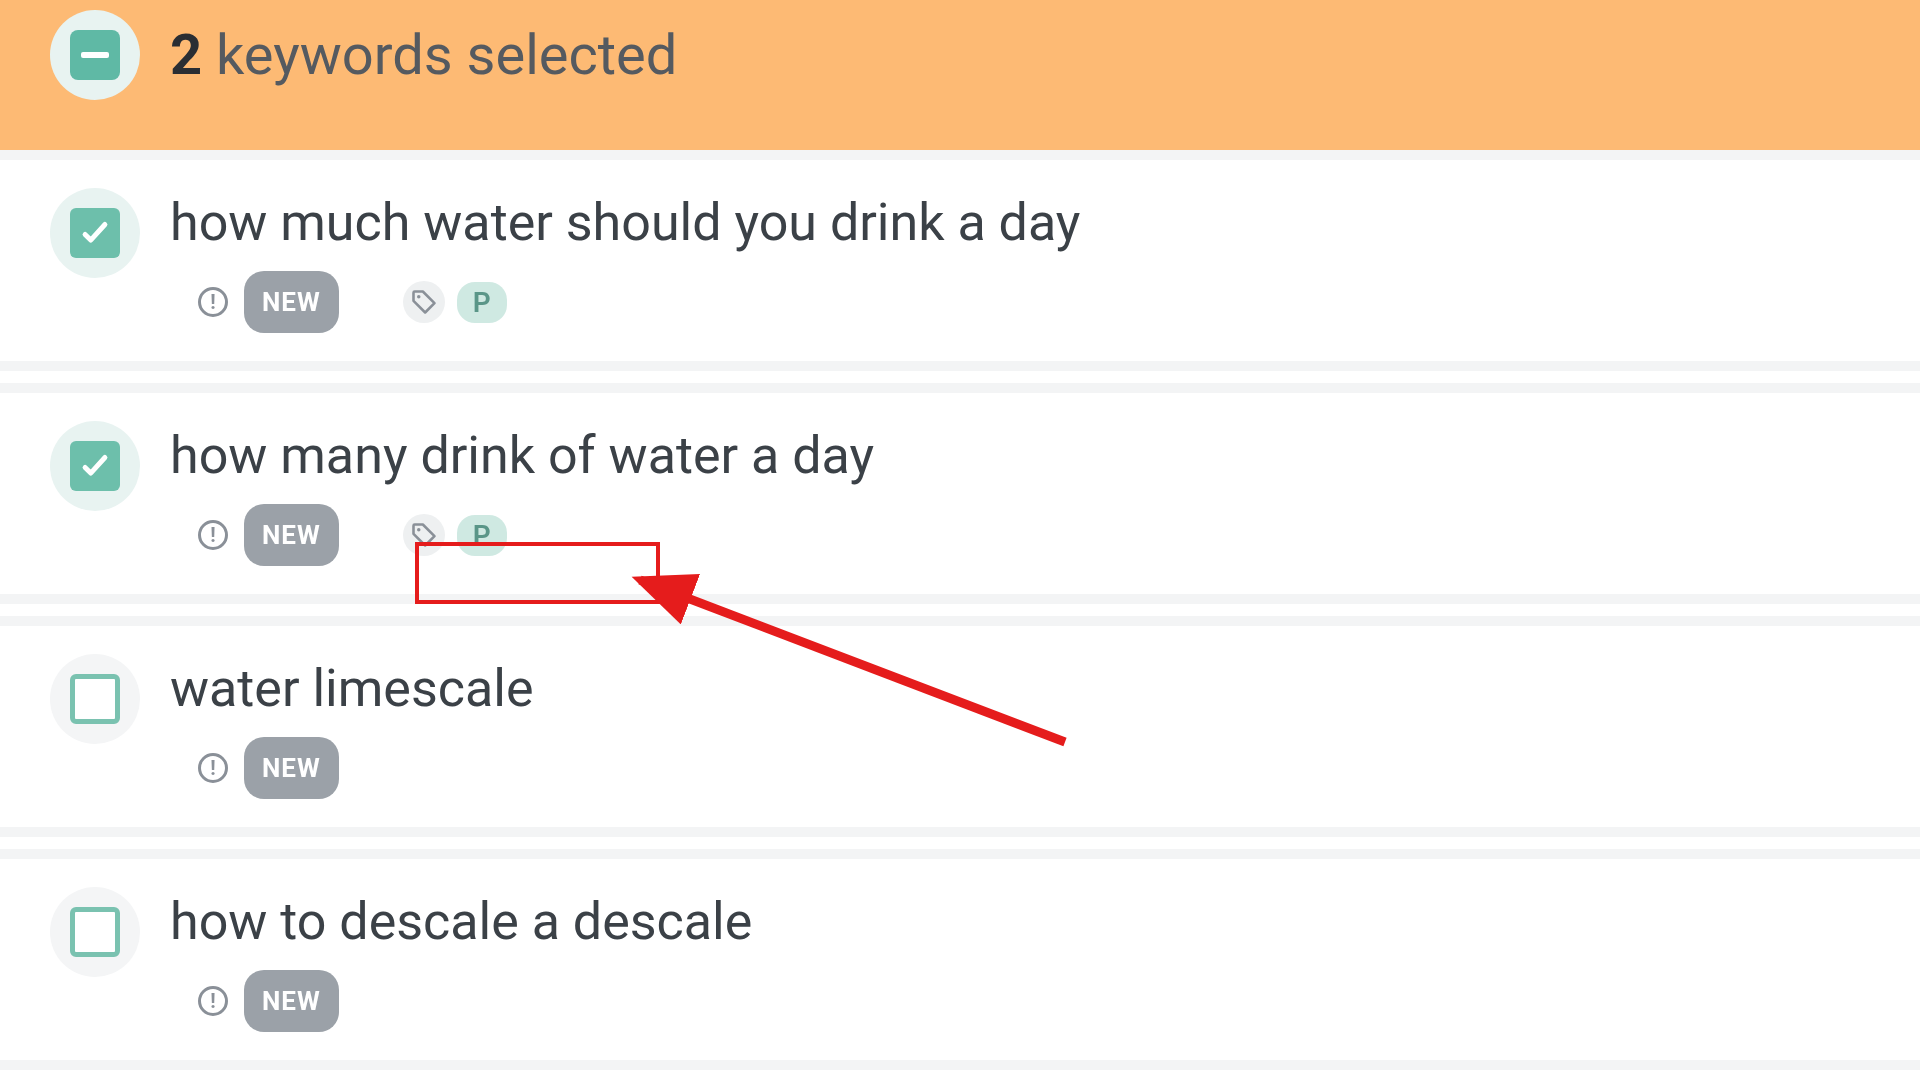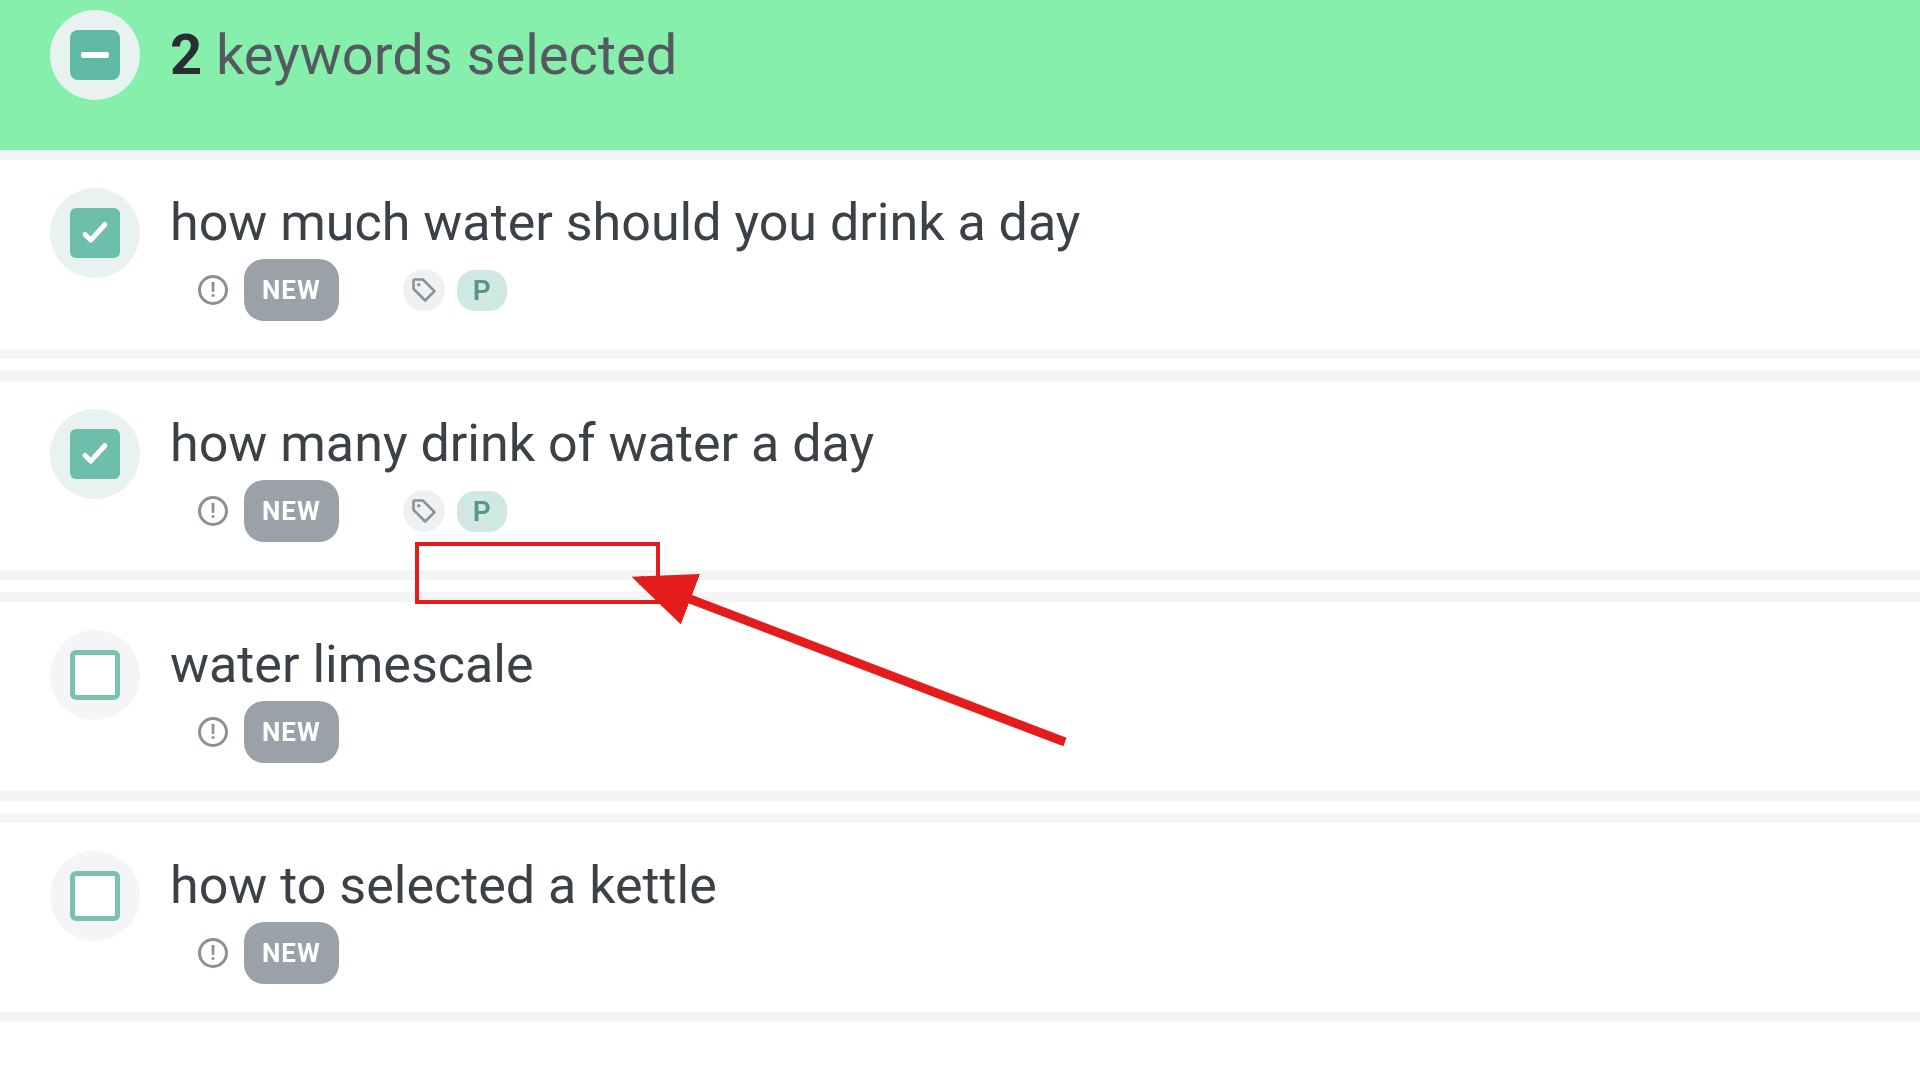--- a/index.html
+++ b/index.html
@@ -8,21 +8,21 @@
       background: #fff;
       width: 1920px;
       height: 1080px;
       overflow: hidden;
     }
     .header {
       display: flex;
       align-items: center;
       gap: 30px;
       padding: 10px 24px 50px 50px;
-      background: #86efac;
+      background: #fdba74;
     }
     .checkbox-circle {
       width: 90px;
       height: 90px;
       border-radius: 50%;
       background: #e8f3f1;
       display: flex;
       align-items: center;
       justify-content: center;
       flex-shrink: 0;
@@ -76,21 +76,21 @@
     .checkbox {
       width: 50px;
       height: 50px;
       border-radius: 6px;
       display: flex;
       align-items: center;
       justify-content: center;
     }
     .checkbox.checked { background: #6dbfab; }
     .checkbox.unchecked { border: 5px solid #7ac2b0; background: #fff; }
-    .keyword-content { display: flex; flex-direction: column; padding-top: 4px; }
+    .keyword-content { display: flex; flex-direction: column; gap: 12px; padding-top: 4px; }
     .keyword-text { font-size: 52px; color: #3b4147; font-weight: 400; }
     .badges { display: flex; align-items: center; gap: 16px; margin-top: 6px; padding-left: 28px; }
     .alert-icon {
       width: 30px; height: 30px; border: 3px solid #8a9098; border-radius: 50%;
       display: flex; align-items: center; justify-content: center;
       color: #8a9098; font-size: 20px; font-weight: 700;
     }
     .new-badge {
       background: #9ba1a8; color: #fff; font-weight: 700; font-size: 26px;
       padding: 16px 18px; border-radius: 20px; letter-spacing: 1px;
@@ -187,21 +187,21 @@
           <div class="alert-icon">!</div>
           <div class="new-badge">NEW</div>
         </div>
       </div>
     </div>
     <div class="row">
       <div class="checkbox-wrap unchecked">
         <div class="checkbox unchecked"></div>
       </div>
       <div class="keyword-content">
-        <div class="keyword-text">how to selected a kettle</div>
+        <div class="keyword-text">how to descale a descale</div>
         <div class="badges">
           <div class="alert-icon">!</div>
           <div class="new-badge">NEW</div>
         </div>
       </div>
     </div>
   </div>
 
 <div id="annotation-layer">
     <div class="annotation-box" style="left: 415px; top: 542px; width: 245px; height: 62px;"></div>

